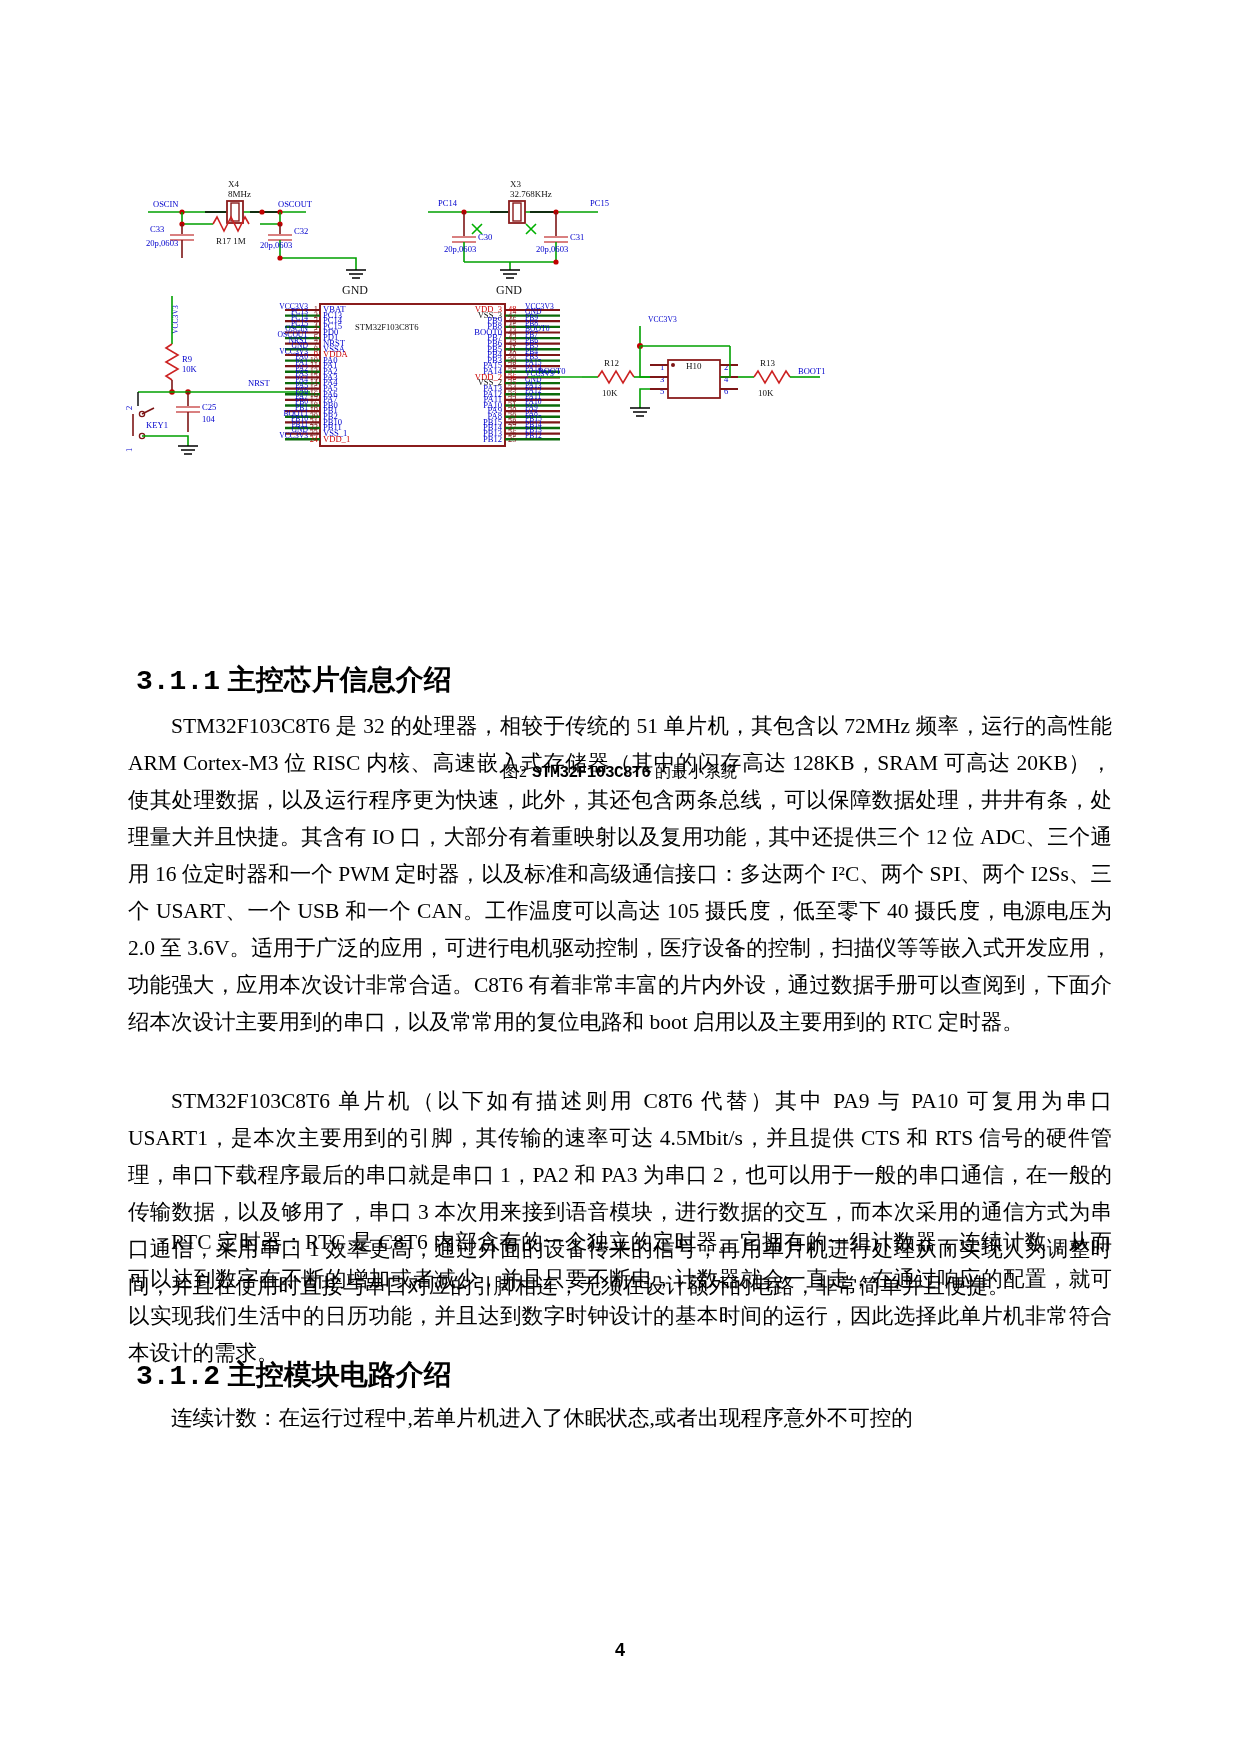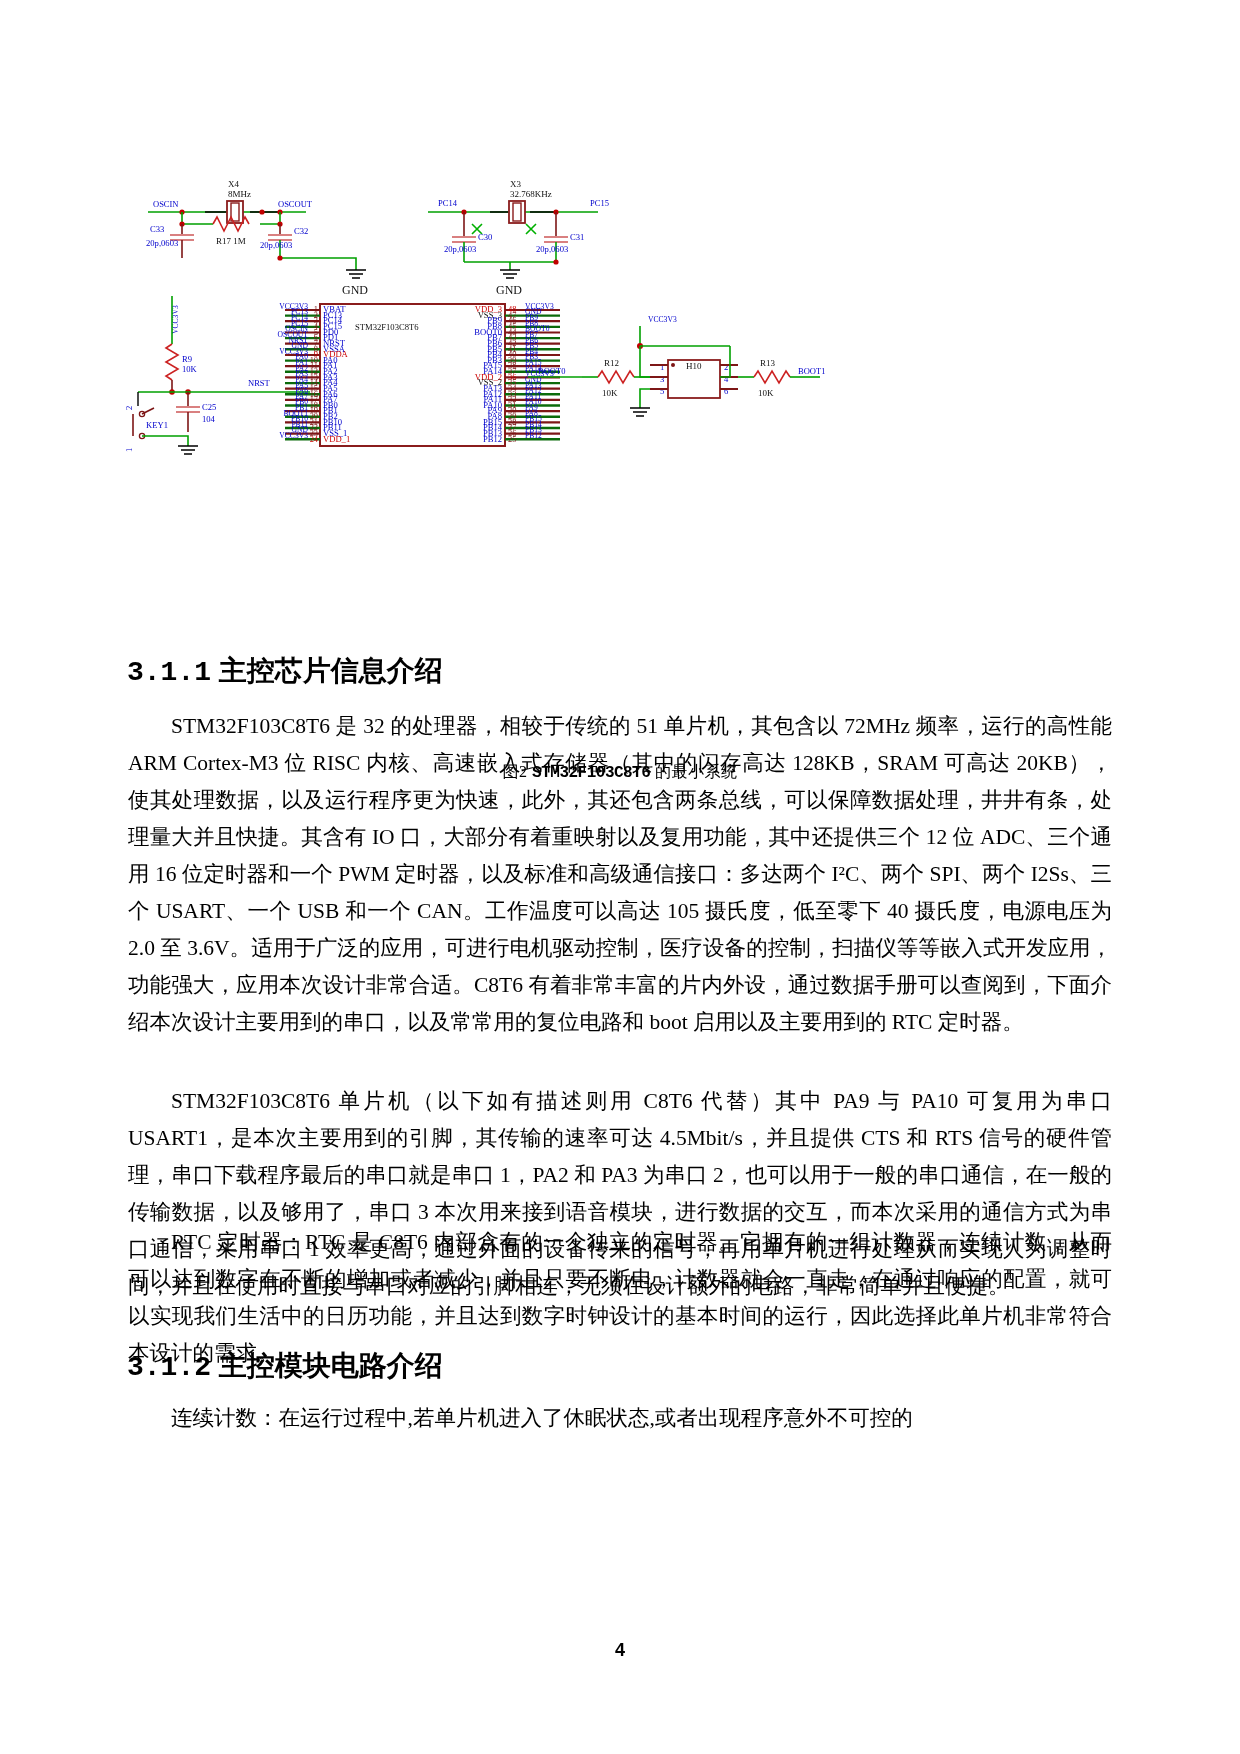--- a/index.html
+++ b/index.html
@@ -2,21 +2,21 @@
 <html><head>
 <meta charset="utf-8">
 <style>
   html,body{margin:0;padding:0;background:#fff;}
   body{width:1240px;height:1754px;font-family:"Liberation Serif",serif;color:#000;position:relative;overflow:hidden;}
   .page{position:absolute;inset:0;}
   .figure{position:absolute;left:120px;top:140px;width:1000px;height:440px;margin-top:34px;}
   svg.schem{position:absolute;left:0;top:0;}
   .cap{position:absolute;left:0;top:588px;width:1000px;text-align:center;font-size:16px;letter-spacing:.5px;font-family:"Liberation Serif",serif;font-weight:400;}
   .cap .mono{font-family:"Liberation Mono",monospace;font-weight:700;letter-spacing:-0.5px;}
-  h3{position:absolute;margin:7px;font-size:28px;font-weight:700;font-family:"Liberation Sans",sans-serif;letter-spacing:0px;}
+  h3{position:absolute;margin:16px;font-size:28px;font-weight:700;font-family:"Liberation Sans",sans-serif;letter-spacing:0px;}
   h3 .num{font-family:"Liberation Mono",monospace;font-weight:700;}
   .body{position:absolute;left:120px;width:1000px;font-size:21.5px;line-height:37px;text-align:justify;text-justify:inter-ideograph;font-family:"Liberation Serif",serif;}
   .body p{margin:8px;text-indent:2em;}
   .pgnum{position:absolute;left:0;right:0;top:1640px;text-align:center;font-size:18px;font-weight:700;font-family:"Liberation Sans",sans-serif;}
 </style>
 </head>
 <body>
 
 <div class="page">
 

